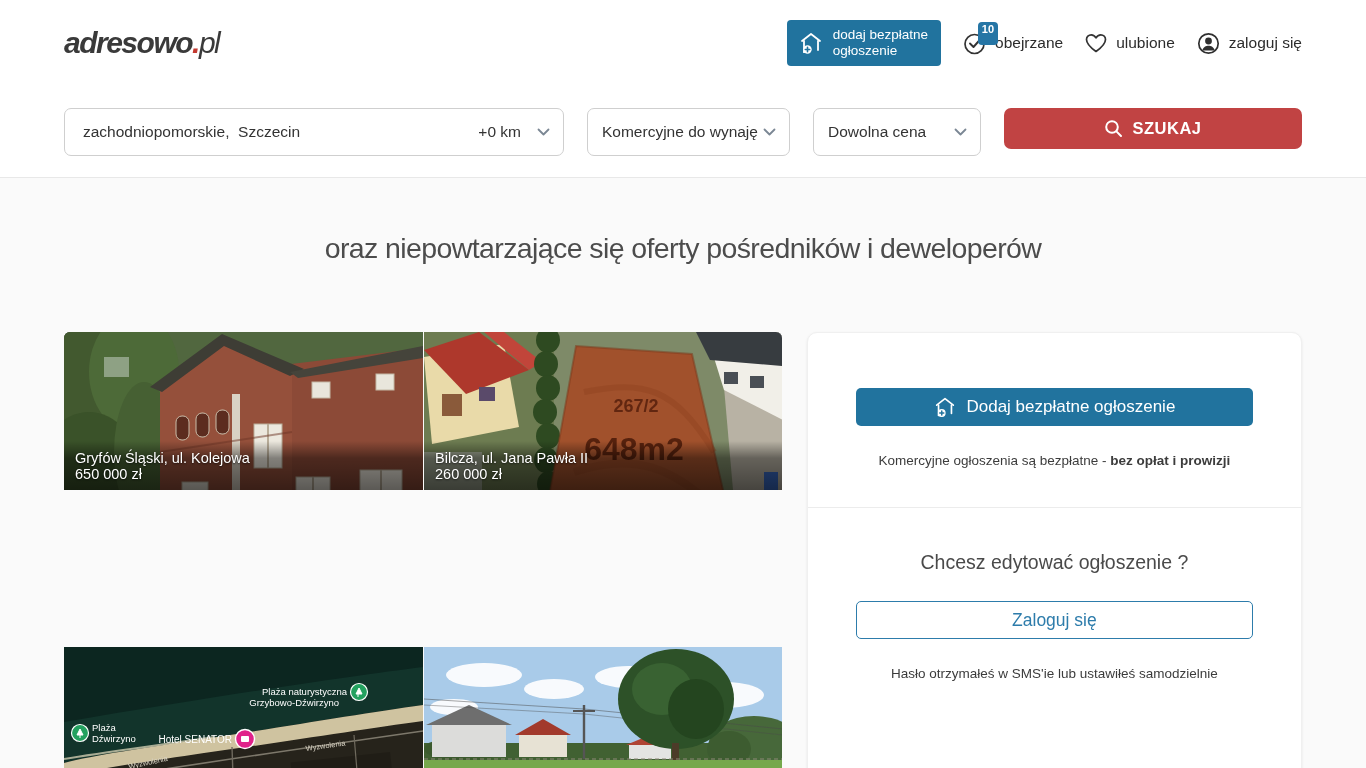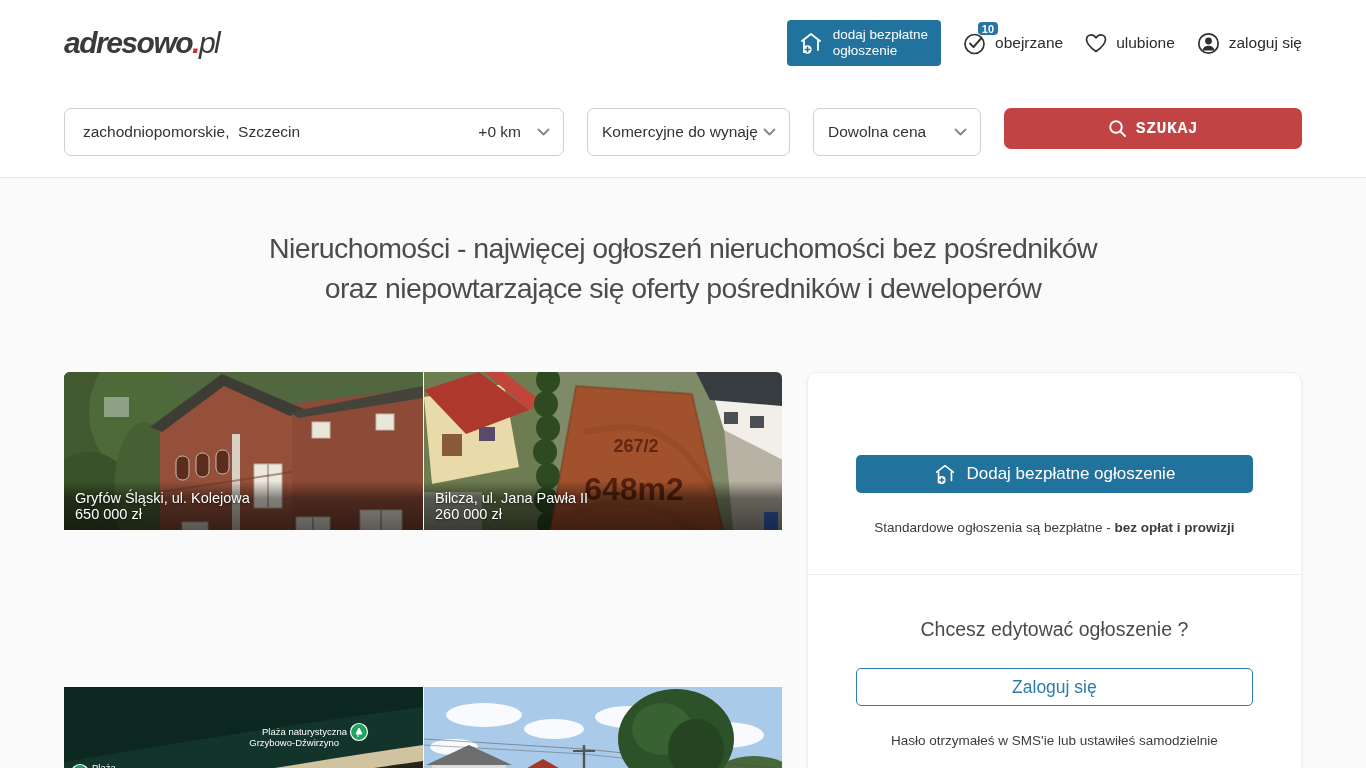--- a/index.html
+++ b/index.html
@@ -15,40 +15,40 @@
   .logo .dot { font-weight:700; color:#c43a31; }
   .logo .tld { font-weight:400; }
   .header-right { display:flex; align-items:center; gap:21px; }
   .add-btn { background:#21739e; border:none; border-radius:4px; color:#fff;
              display:flex; align-items:center; gap:9px; padding:7px 13px 7px 11px;
              font-size:13.5px; line-height:1.2; text-align:left; cursor:pointer;
              font-family:"Liberation Sans",sans-serif; }
   .hnav { display:flex; align-items:center; gap:8px; font-size:15.5px; color:#2c2c2c; cursor:pointer; }
   .icon-wrap { position:relative; display:inline-flex; }
   .badge { position:absolute; top:-9px; right:-11px; background:#2575a5; color:#fff;
-           font-size:11px; font-weight:700; padding:1px 4px 0; border-radius:4px; line-height:1.1; }
+           font-size:11px; font-weight:700; padding:1px 4px 10px; border-radius:4px; line-height:1.1; }
 
   
   .search-section { display:flex; gap:23px; padding:22px 64px 21px; background:#fff;
                     border-bottom:1px solid #e8e8e8; }
   .field { height:48px; border:1px solid #cfcfcf; border-radius:7px; background:#fff;
            position:relative; display:flex; align-items:center; font-size:15.5px; color:#333; }
   .loc-field { width:500px; }
   .loc-field input { border:none; outline:none; background:transparent; height:100%; width:430px;
                      padding-left:18px; font-size:15.5px; color:#333;
                      font-family:"Liberation Sans",sans-serif; }
   .radius { position:absolute; right:42px; color:#333; white-space:nowrap; }
   .chev { position:absolute; right:13px; display:inline-flex; }
   .type-field { width:203px; cursor:pointer; }
   .type-field .val { padding-left:14px; white-space:nowrap; overflow:hidden; width:170px; }
   .price-field { width:168px; cursor:pointer; }
   .price-field .val { padding-left:14px; white-space:nowrap;text-align:center; }
   .szukaj { flex:1; height:41px; background:#c14343; border:none; border-radius:7px; color:#fff;
             font-size:16.5px; font-weight:700; letter-spacing:0.5px; display:flex; align-items:center;
-            justify-content:center; gap:9px; cursor:pointer; font-family:Liberation Mono, monospace; }
+            justify-content:center; gap:9px; cursor:pointer; font-family:Liberation Sans, sans-serif; }
 
   
   .main { background:#fafafa; height:600px; padding:0 64px; }
   .hero-title { padding-top:50px; text-align:center; font-size:28.5px; font-weight:400;
                 line-height:40px; color:#4c4c4c; letter-spacing:-0.6px; }
   .content { display:flex; gap:25px; margin-top:64px; }
 
   
   .grid { width:719px; display:grid; grid-template-columns:359px 359px; gap:5px 1px;
           border-radius:6px; overflow:hidden; }
@@ -60,21 +60,21 @@
              text-shadow:0 1px 2px rgba(0,0,0,0.6);flex-direction:column; }
   .cap-area { text-align:right; font-size:14px; margin-top:3px; min-height:17px;
               text-shadow:0 1px 2px rgba(0,0,0,0.6); }
 
   
   .sidebar { width:496px; height:625px; background:#fff; border-radius:10px;
              box-shadow:0 1px 3px rgba(0,0,0,0.08); border:1px solid #f0f0f0; text-align:center; }
   .side-sec1 { padding:55px 48px 39px; }
   .side-sec2 { padding:43px 48px 38px; }
   .side-title { font-size:19.5px; color:#4a4a4a; }
-  .side-add-btn { margin-top:27px; width:100%; height:38px; background:#21739e; border:none;
+  .side-add-btn { width:100%; height:38px; background:#21739e; border:none;
                   border-radius:5px; color:#fff; font-size:17px; display:flex; align-items:center;
                   justify-content:center; gap:9px; cursor:pointer; font-family:"Liberation Sans",sans-serif; }
   .side-note { margin-top:27px; font-size:13.5px; color:#3c3c3c; }
   .side-note b { font-weight:700; }
   .side-divider { border-top:1px solid #ececec; }
   .login-btn { margin-top:27px; width:100%; height:38px; background:#fff; border:1px solid #2d7cab;
                border-radius:5px; color:#2d7cab; font-size:17.5px; display:flex; align-items:center;
                justify-content:center; cursor:pointer; font-family:"Liberation Sans",sans-serif; }
 </style>
 </head>
@@ -170,21 +170,20 @@
           <circle cx="8" cy="8" r="5.8" fill="none" stroke="#fff" stroke-width="2"></circle>
           <path d="M12.4 12.4 L17 17" stroke="#fff" stroke-width="2" stroke-linecap="round"></path>
         </svg>
       </span>
       <span>SZUKAJ</span>
     </button>
   </div>
 
   <div class="main">
     <h1 class="hero-title">
-      <div>Nieruchomości - najwięcej ogłoszeń nieruchomości bez pośredników</div>
       <div>oraz niepowtarzające się oferty pośredników i deweloperów</div>
     </h1>
 
     <div class="content">
 
       <div class="grid">
 
         <div class="tile">
           <svg width="359" height="215" viewBox="0 0 359 215">
             <rect width="359" height="215" fill="#51673f"></rect>
@@ -353,21 +352,21 @@
               <svg width="24" height="24" viewBox="0 0 26 26">
                 <path d="M4 11 L13 4 L22 11" fill="none" stroke="#fff" stroke-width="1.8" stroke-linecap="round" stroke-linejoin="round"></path>
                 <path d="M6 11 L6 22 M20 11 L20 20" fill="none" stroke="#fff" stroke-width="1.8" stroke-linecap="round"></path>
                 <path d="M6 22 L11 22" stroke="#fff" stroke-width="1.8" stroke-linecap="round"></path>
                 <circle cx="9.5" cy="19.5" r="4.2" fill="#fff"></circle>
                 <path d="M9.5 17.3 L9.5 21.7 M7.3 19.5 L11.7 19.5" stroke="#21739e" stroke-width="1.6" stroke-linecap="round"></path>
               </svg>
             </span>
             <span>Dodaj bezpłatne ogłoszenie</span>
           </button>
-          <div class="side-note"><span>Standardowe ogłoszenia są bezpłatne - </span><b>bez opłat i prowizji</b></div>
+          <div class="side-note"><span>Komercyjne ogłoszenia są bezpłatne - </span><b>bez opłat i prowizji</b></div>
         </div>
 
         <div class="side-divider"></div>
 
         <div class="side-sec2">
           <div class="side-title">Chcesz edytować ogłoszenie ?</div>
           <button class="login-btn">
             <span>Zaloguj się</span>
           </button>
           <div class="side-note">Hasło otrzymałeś w SMS'ie lub ustawiłeś samodzielnie</div>

